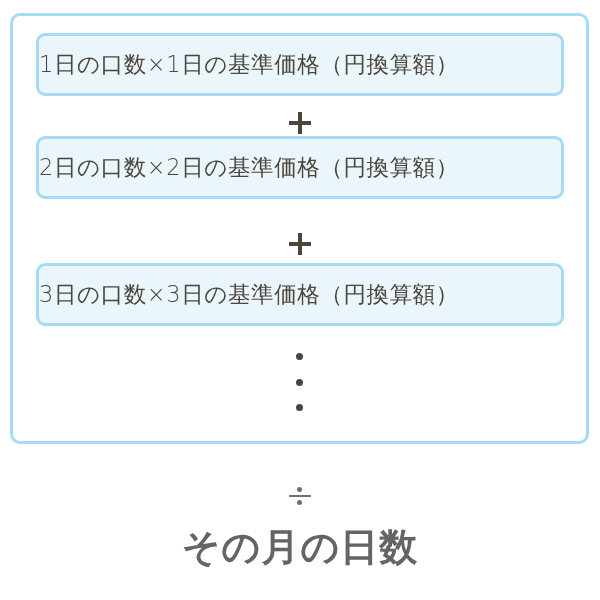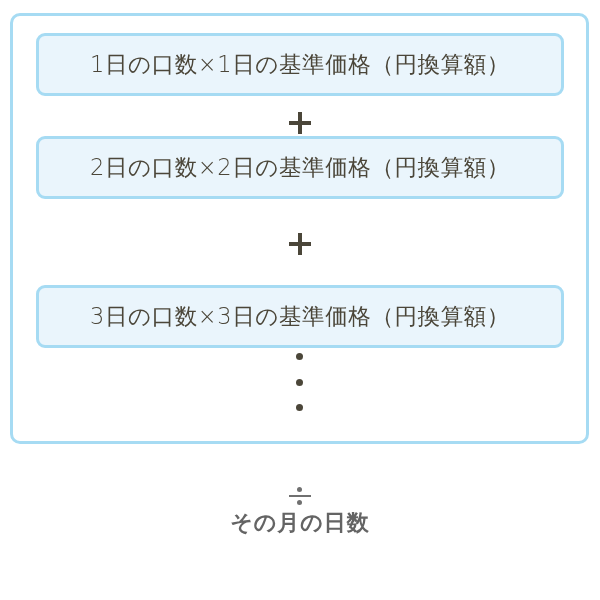--- a/index.html
+++ b/index.html
@@ -7,53 +7,53 @@
       width:600px; height:600px; background:#ffffff; position:relative; overflow:hidden;
       font-family: "DejaVu Sans", "Liberation Sans", sans-serif;
     }
     .outer {
       position:absolute; left:10px; top:13px; width:573px; height:425px;
       border:3px solid #a6dbf3; border-radius:10px; background:#fff;
     }
     .term {
       position:absolute; left:36px; width:522px; height:57px;
       border:3px solid #a6dbf3; border-radius:9px; background:#eaf5fc;
-      display:flex; align-items:center; justify-content:center;
+      display:flex; align-items:center; justify-content:flex-start;
       font-size:22.5px; color:#4b4639; letter-spacing:0.6px; font-weight:300;
       white-space:nowrap;
     }
     .plus { position:absolute; left:289px; width:22px; height:22px; }
     .plus::before, .plus::after { content:""; position:absolute; background:#4b4639; }
     .plus::before { left:0; top:9px; width:22px; height:4px; }
     .plus::after { left:9px; top:0; width:4px; height:22px; }
     .dot { position:absolute; left:296px; width:7px; height:7px; border-radius:50%; background:#4b4639; }
     .divide { position:absolute; left:288px; top:485px; width:24px; height:22px; }
     .divide .bar { position:absolute; left:1px; top:10px; width:22px; height:2px; background:#707070; }
     .divide .d { position:absolute; left:9px; width:5px; height:5px; border-radius:50%; background:#707070; }
     .denom {
-      position:absolute; left:0; top:508px; width:600px; text-align:center;
-      font-size:22px; font-weight:bold; color:#646464; letter-spacing:1px;
+      position:absolute; left:0; top:522px; width:600px; text-align:center;
+      font-size:38px; font-weight:bold; color:#646464; letter-spacing:1px;
     }
   </style>
 </head>
 <body>
 
 <div class="outer"></div>
 
 <div class="term" style="top:33px;">
   <span>1日の口数×1日の基準価格（円換算額）</span>
 </div>
 <div class="plus" style="top:112px;"></div>
 
 <div class="term" style="top:136px;">
   <span>2日の口数×2日の基準価格（円換算額）</span>
 </div>
 <div class="plus" style="top:233px;"></div>
 
-<div class="term" style="top:285px;">
+<div class="term" style="top:263px;">
   <span>3日の口数×3日の基準価格（円換算額）</span>
 </div>
 
 <div>
   <div class="dot" style="top:353px;"></div>
   <div class="dot" style="top:379px;"></div>
   <div class="dot" style="top:404px;"></div>
 </div>
 
 <div class="divide">

